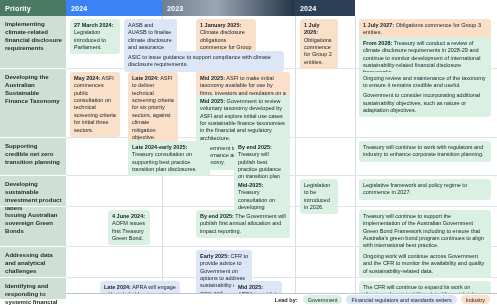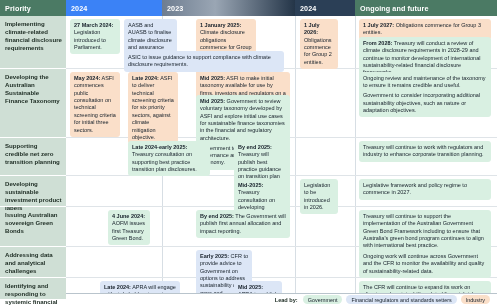--- a/index.html
+++ b/index.html
@@ -125,21 +125,20 @@
 </head>
 <body>
 
 <div id="roadmap">
 
   <div class="header-row">
     <div class="hdr hdr-priority">Priority</div>
     <div class="hdr hdr-2024">2024</div>
     <div class="hdr hdr-2025">2023</div>
     <div class="hdr hdr-2026">2024</div>
-    <div class="hdr hdr-future">Ongoing and future</div>
   </div>
 
   <div class="pri-col">
     <div class="pri-cell" style="top:0px;height:52px">Implementing climate-related financial disclosure requirements</div>
     <div class="pri-cell" style="top:52px;height:69px">Developing the Australian Sustainable Finance Taxonomy</div>
     <div class="pri-cell" style="top:121px;height:38px">Supporting credible net zero transition planning</div>
     <div class="pri-cell" style="top:159px;height:31px">Developing sustainable investment product labels</div>
     <div class="pri-cell" style="top:190px;height:40px">Issuing Australian sovereign Green Bonds</div>
     <div class="pri-cell" style="top:230px;height:31px">Addressing data and analytical challenges</div>
     <div class="pri-cell" style="top:261px;height:38px">Identifying and responding to systemic financial risks</div>

